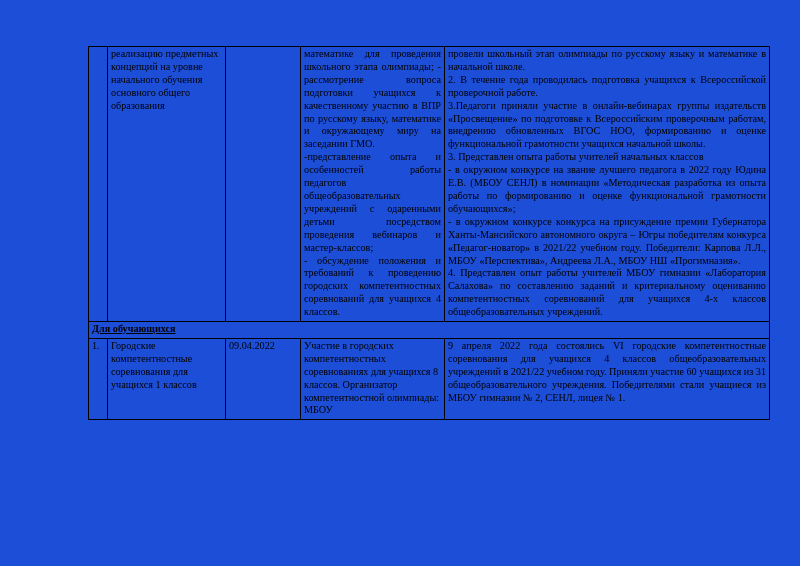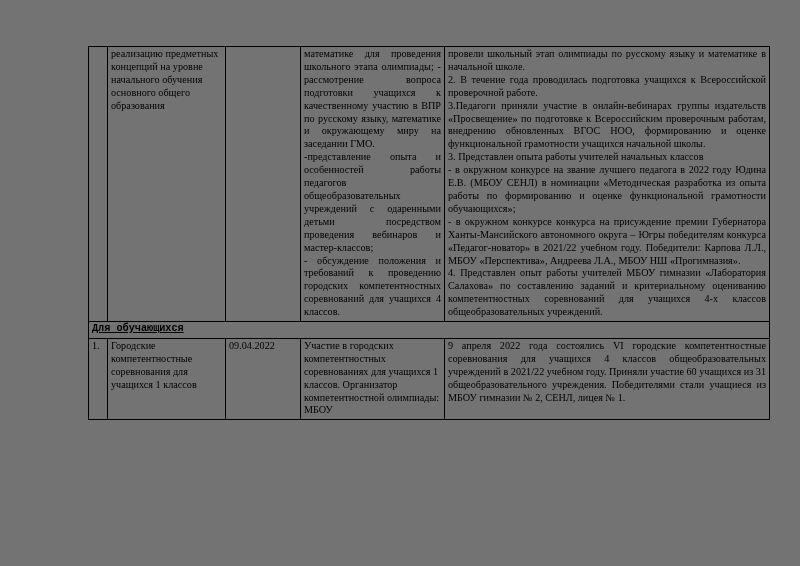--- a/index.html
+++ b/index.html
@@ -11,21 +11,21 @@
     width: 800px;
     height: 566px;
     font-family: "Liberation Serif", "DejaVu Serif", serif;
     color: #000000;
     overflow: hidden;
   }
   #page {
     position: relative;
     width: 800px;
     height: 566px;
-    background: #737373;
+    background: #1d4ed8;
   }
   table.doc-table {
     position: absolute;
     left: 88px;
     top: 46px;
     width: 681px;
     border-collapse: collapse;
     table-layout: fixed;
   }
   table.doc-table td {
@@ -44,21 +44,20 @@
   .just { text-align: justify; text-justify: inter-word; }
   .left { text-align: left; }
   .center { text-align: left; }
 
   .sect-head {
     font-weight: bold;
     text-decoration: underline;
     font-size: 10.2px;
     line-height: 1.25;
     padding: 1px 3px 2px 3px;
-    font-family: Liberation Mono, monospace;
   }
   .num-cell { text-align: left; padding-left: 4px; }
 </style>
 </head>
 <body>
 
 <div id="page">
 
   <table class="doc-table">
     <colgroup>
@@ -79,20 +78,20 @@
       </tr>
 
       <tr>
         <td class="sect-head" colspan="5">Для обучающихся</td>
       </tr>
 
       <tr>
         <td class="num-cell">1.</td>
         <td class="left">Городские компетентностные соревнования для учащихся 1 классов</td>
         <td class="center">09.04.2022</td>
-        <td class="left">Участие в городских компетентностных соревнованиях для учащихся 1 классов. Организатор компетентностной олимпиады: МБОУ</td>
+        <td class="left">Участие в городских компетентностных соревнованиях для учащихся 8 классов. Организатор компетентностной олимпиады: МБОУ</td>
         <td class="just">9 апреля 2022 года состоялись VI городские компетентностные соревнования для учащихся 4 классов общеобразовательных учреждений в 2021/22 учебном году. Приняли участие 60 учащихся из 31 общеобразовательного учреждения. Победителями стали учащиеся из МБОУ гимназии № 2, СЕНЛ, лицея № 1.</td>
       </tr>
 
     </tbody>
   </table>
 
 </div>
 
 </body></html>

